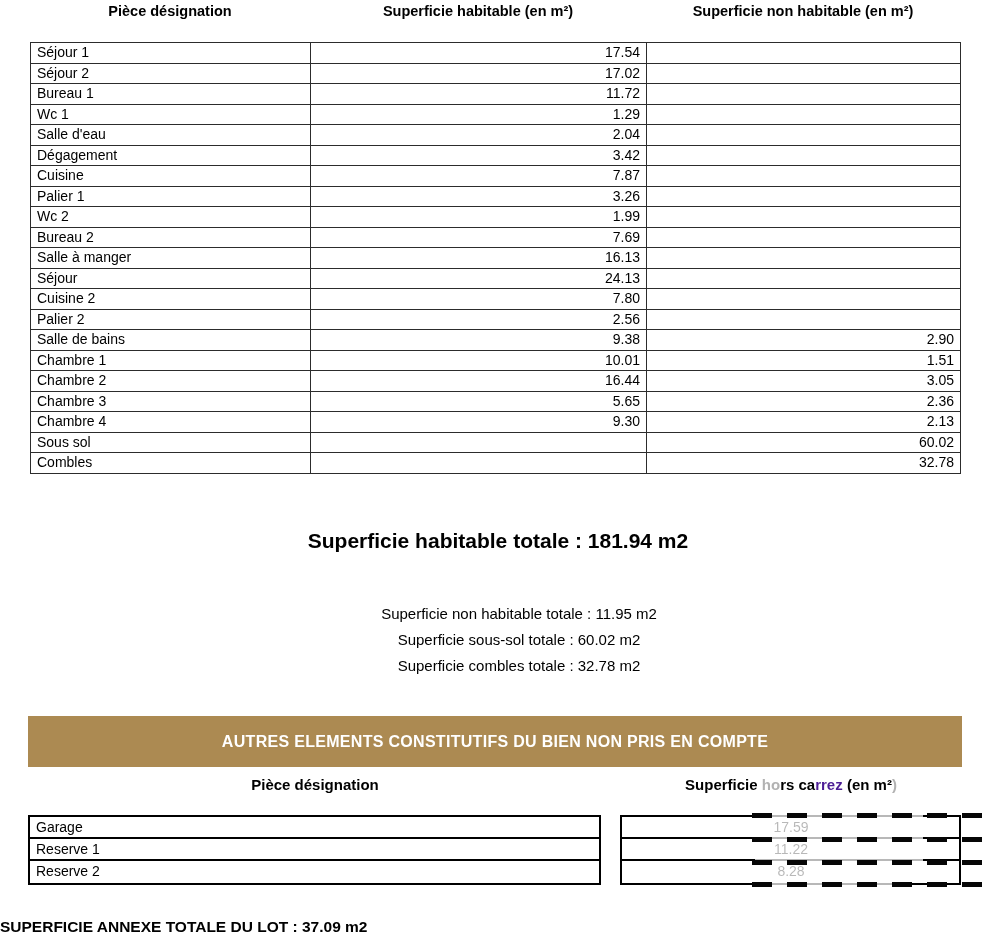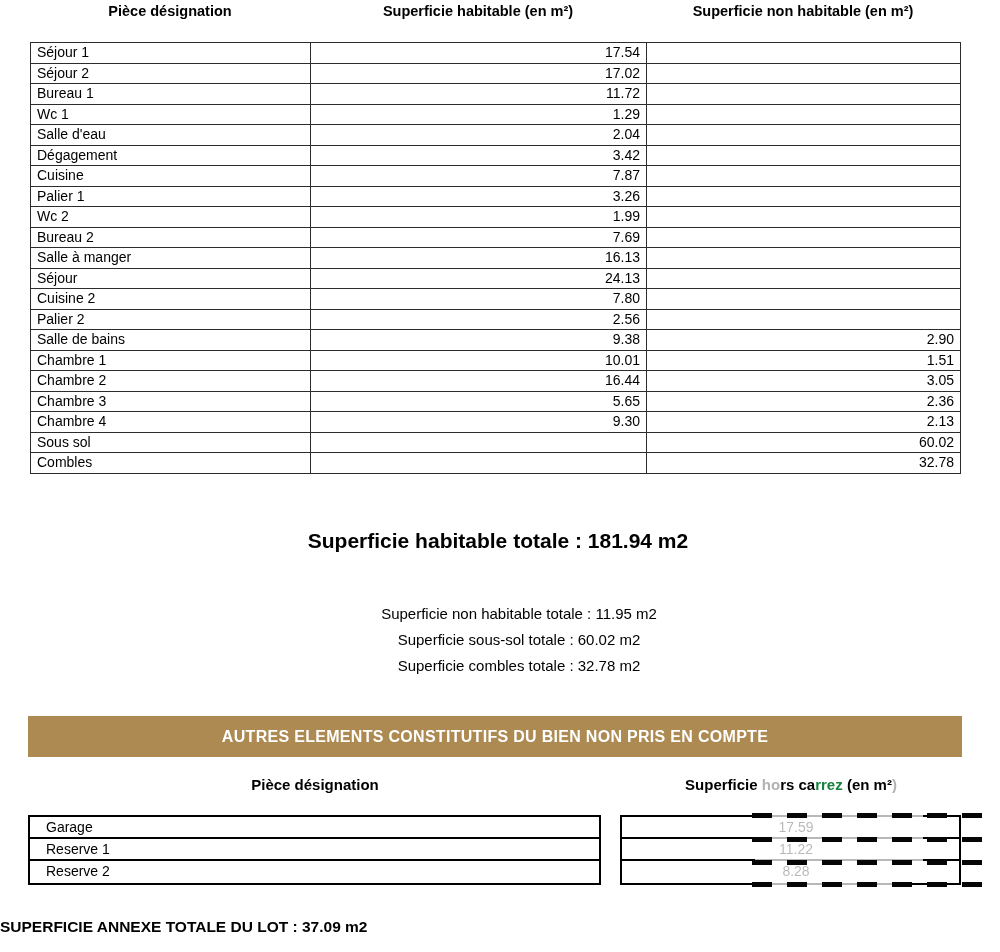--- a/index.html
+++ b/index.html
@@ -36,21 +36,21 @@
   #main-total{
     position:absolute;left:0;top:529px;width:996px;
     text-align:center;font-weight:bold;font-size:21px;
   }
   #subtotals{
     position:absolute;left:0;top:601px;width:992px;
     text-align:center;font-size:15px;line-height:26px;padding-left:23px;
   }
   
   #banner{
-    position:absolute;left:28px;top:716px;width:934px;height:41px;
+    position:absolute;left:28px;top:716px;width:934px;height:51px;
     display:flex;align-items:center;justify-content:center;
     color:#ffffff;font-weight:bold;font-size:16px;letter-spacing:0.3px;
   }
   
   #h2-row{
     position:absolute;left:28px;top:776px;width:934px;
     display:flex;font-weight:bold;font-size:15px;
   }
   #h2-row .hc{text-align:center;}
   #h2-row .c1{width:574px;}
@@ -60,21 +60,21 @@
   .t2box{
     position:absolute;top:815px;height:66px;
     border:2.5px solid #000;background:#fff;
     font-size:14px;
   }
   #t2-left{left:28px;width:569px;}
   #t2-right{left:620px;width:337px;}
   .t2box .row{
     height:22px;line-height:21px;
     border-bottom:2px solid #000;
-    padding:0 16px;box-sizing:border-box;
+    padding:0 6px;box-sizing:border-box;
   }
   .t2box .row:last-child{border-bottom:none;}
   #t2-right .row{text-align:center;padding-right:5px;}
   
   .wipe{position:absolute;background:rgba(255,255,255,0.72);z-index:5;}
   #wipeA{left:755px;top:807px;width:168px;height:58px;}
   #wipeB{left:755px;top:865px;width:150px;height:42px;}
   .dash{
     position:absolute;left:752px;width:243px;height:5px;z-index:6;
     background:repeating-linear-gradient(90deg,#060606 0 20px,rgba(0,0,0,0) 20px 35px);
@@ -222,21 +222,21 @@
     <div>Superficie combles totale : 32.78 m2</div>
   </div>
 
   <div id="banner" style="background: rgb(172, 138, 82);">
     <span>AUTRES ELEMENTS CONSTITUTIFS DU BIEN NON PRIS EN COMPTE</span>
   </div>
 
   <div id="h2-row">
     <div class="hc c1">Pièce désignation</div>
     <div class="gap"></div>
-    <div class="hc c2" id="h2-col2"><span>Superficie </span><span style="color: rgb(178, 178, 178);">ho</span><span>rs ca</span><span style="color: #15803d;">rrez</span><span> (en m²</span><span style="color: rgb(178, 178, 178);">)</span></div>
+    <div class="hc c2" id="h2-col2"><span>Superficie </span><span style="color: rgb(178, 178, 178);">ho</span><span>rs ca</span><span style="color: #4c1d95;">rrez</span><span> (en m²</span><span style="color: rgb(178, 178, 178);">)</span></div>
   </div>
 
   <div class="t2box" id="t2-left">
       <div class="row">Garage</div>
       <div class="row">Reserve 1</div>
       <div class="row">Reserve 2</div>
     </div>
   <div class="t2box" id="t2-right">
       <div class="row">17.59</div>
       <div class="row">11.22</div>

